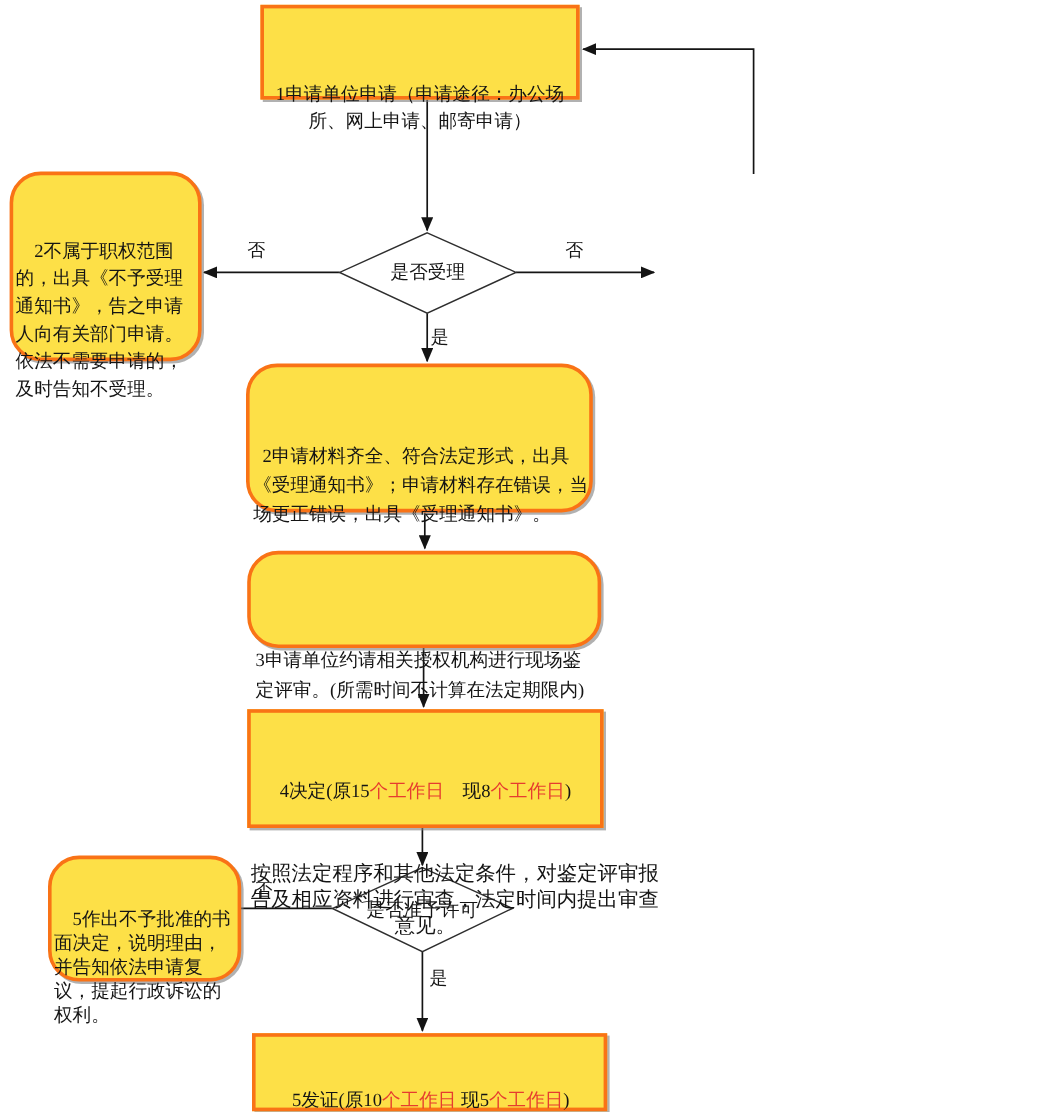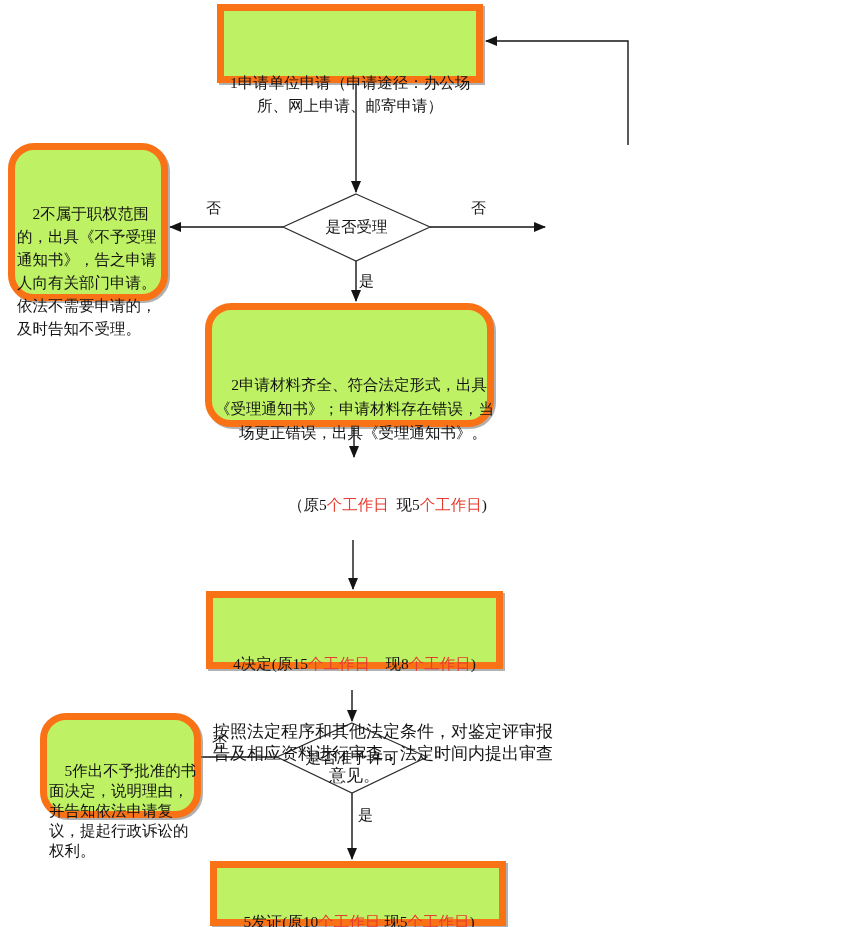--- a/index.html
+++ b/index.html
@@ -1,20 +1,20 @@
 <!DOCTYPE html>
 <html><head>
 <meta charset="utf-8">
 <style>
   html,body{margin:0;padding:0;background:#ffffff;width:864px;height:927px;overflow:hidden;}
   #canvas{position:relative;width:864px;height:927px;background:#ffffff;
           font-family:"Liberation Serif","DejaVu Serif",serif;color:#141414;}
   #edges{position:absolute;left:0;top:0;z-index:0;}
-  .box{position:absolute;z-index:1;box-sizing:border-box;background:#bef264;
-       border:7px solid #f97316;box-shadow:2px 2px 0 rgba(125,125,125,.6);
+  .box{position:absolute;z-index:1;box-sizing:border-box;background:#fde047;
+       border:3px solid #f97316;box-shadow:2px 2px 0 rgba(125,125,125,.6);
        white-space:pre;line-height:23px;font-size:15.5px;}
   .t-center{text-align:center;}
   .t-left{text-align:left;border-radius:26px;}
   .dlabel{position:absolute;z-index:2;display:flex;align-items:center;justify-content:center;
           font-size:15.5px;white-space:nowrap;}
   .elabel{position:absolute;z-index:2;font-size:15px;white-space:nowrap;}
   .red{color:#e63c2f;}
   .body-sm{font-size:17px;line-height:22px;}
 </style>
 </head>
@@ -52,29 +52,33 @@
   <div class="box t-left" style="left:8px;top:143px;width:160px;height:158px;padding:6px 0 0 2px;">
     <div>　2不属于职权范围
 的，出具《不予受理
 通知书》，告之申请
 人向有关部门申请。
 依法不需要申请的，
 及时告知不受理。</div>
   </div>
 
 
-  <div class="box t-left" style="left:205px;top:303px;width:289px;height:124px;padding:15px 0 0 3px;line-height:24px;text-align:right;">
+  <div class="box t-left" style="left:205px;top:303px;width:289px;height:124px;padding:15px 0 0 3px;line-height:24px;">
     <div>  2申请材料齐全、符合法定形式，出具
 《受理通知书》；申请材料存在错误，当
 场更正错误，出具《受理通知书》。</div>
     <div><span>（原5</span><span class="red" style="color: rgb(230, 60, 47);">个工作日</span><span>  现5</span><span class="red" style="color: rgb(230, 60, 47);">个工作日</span><span>)</span></div>
   </div>
 
+  <div class="box t-left" style="left:206px;top:459px;width:295px;height:81px;padding:26px 0 0 4px;line-height:25px;">
+    <div>3申请单位约请相关授权机构进行现场鉴
+定评审。(所需时间不计算在法定期限内)</div>
+  </div>
 
-  <div class="box t-center" style="left:206px;top:591px;width:297px;height:78px;padding-top:8px;">
+  <div class="box t-center" style="left:206px;top:591px;width:297px;height:99px;padding-top:8px;">
     <div><span>4决定(原15</span><span class="red" style="color: rgb(230, 60, 47);">个工作日</span><span>　现8</span><span class="red" style="color: rgb(230, 60, 47);">个工作日</span><span>)</span></div>
     <div class="body-sm">按照法定程序和其他法定条件，对鉴定评审报
 告及相应资料进行审查，法定时间内提出审查
 意见。</div>
   </div>
 
   <div class="box t-left" style="left:2px;top:713px;width:161px;height:105px;padding:1px 0 0 2px;line-height:20px;margin-left:38px;">
     <div>　5作出不予批准的书
 面决定，说明理由，
 并告知依法申请复

